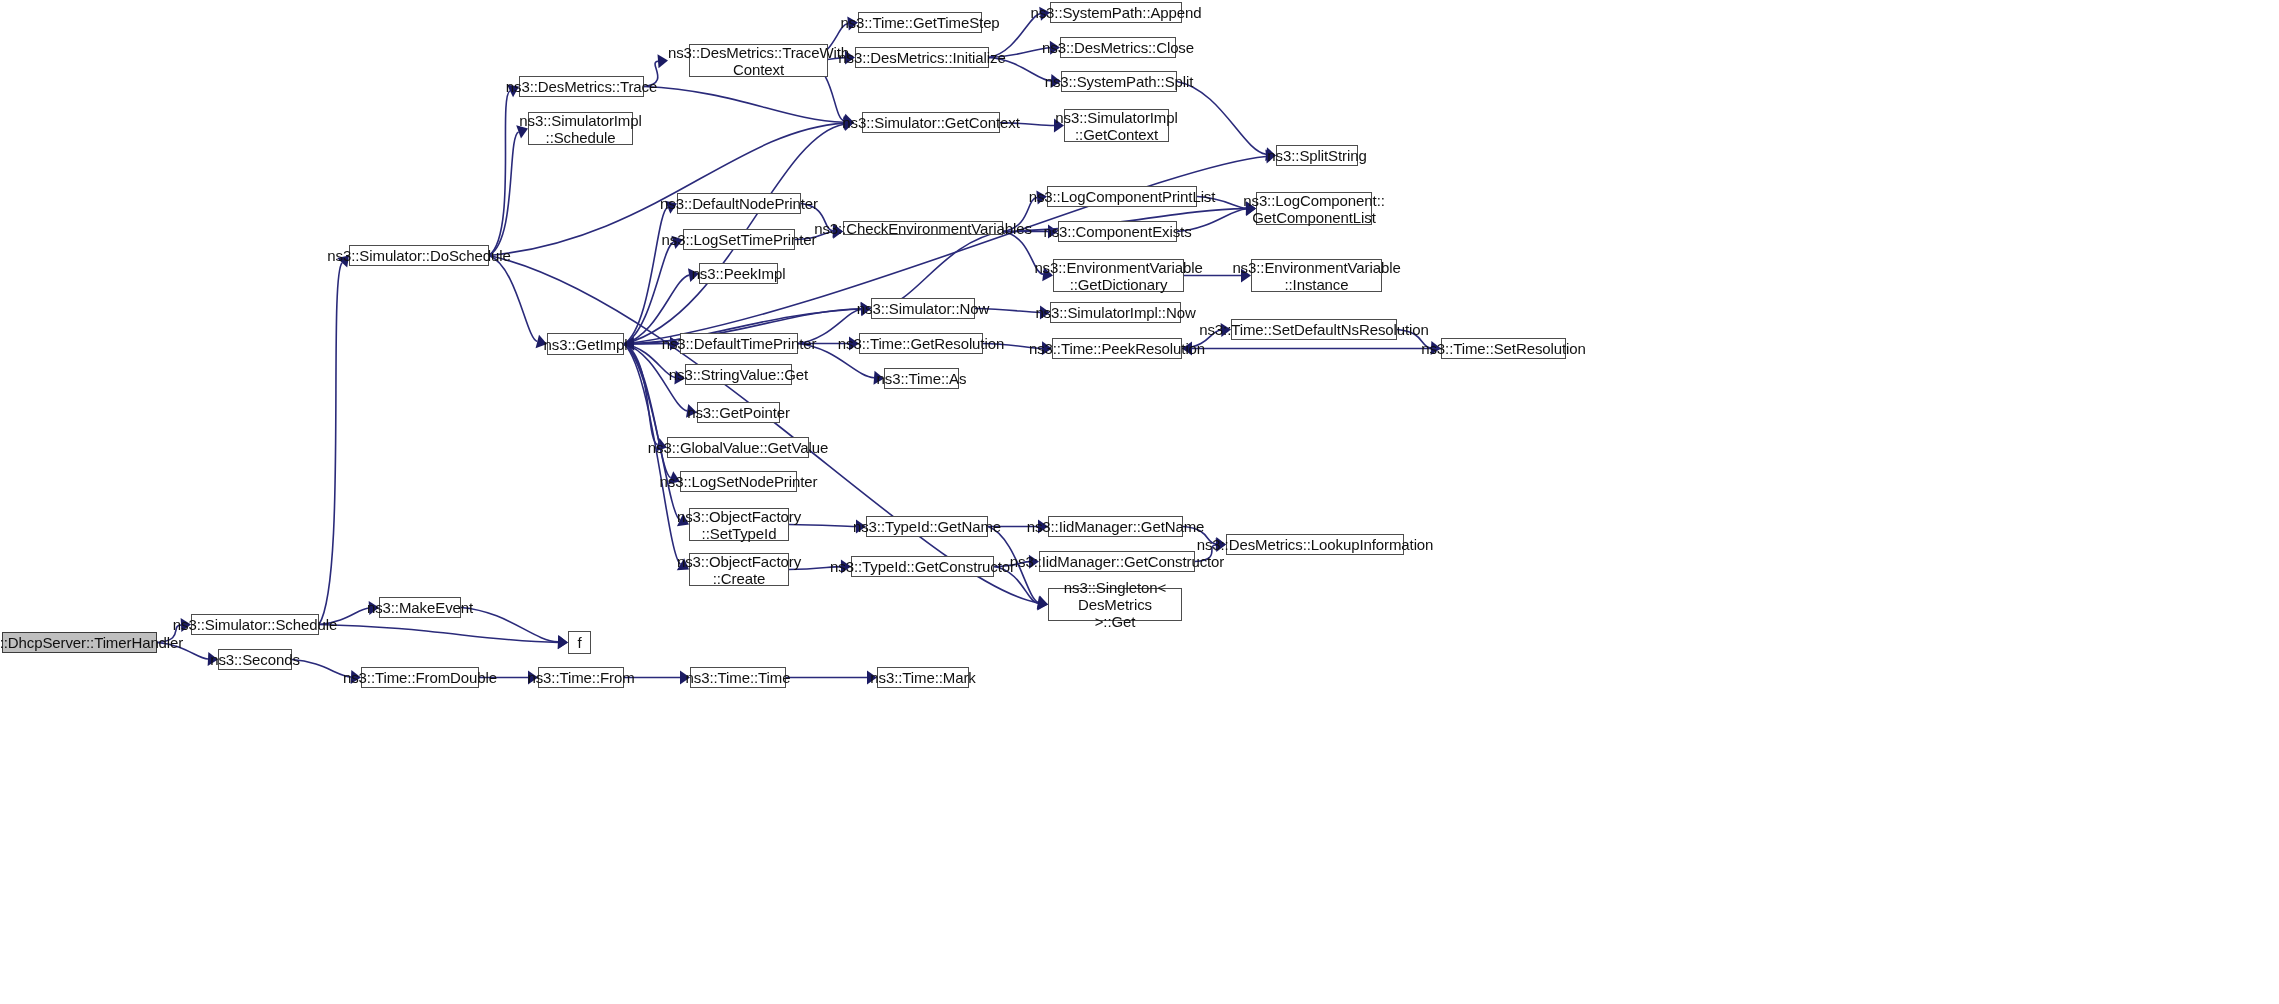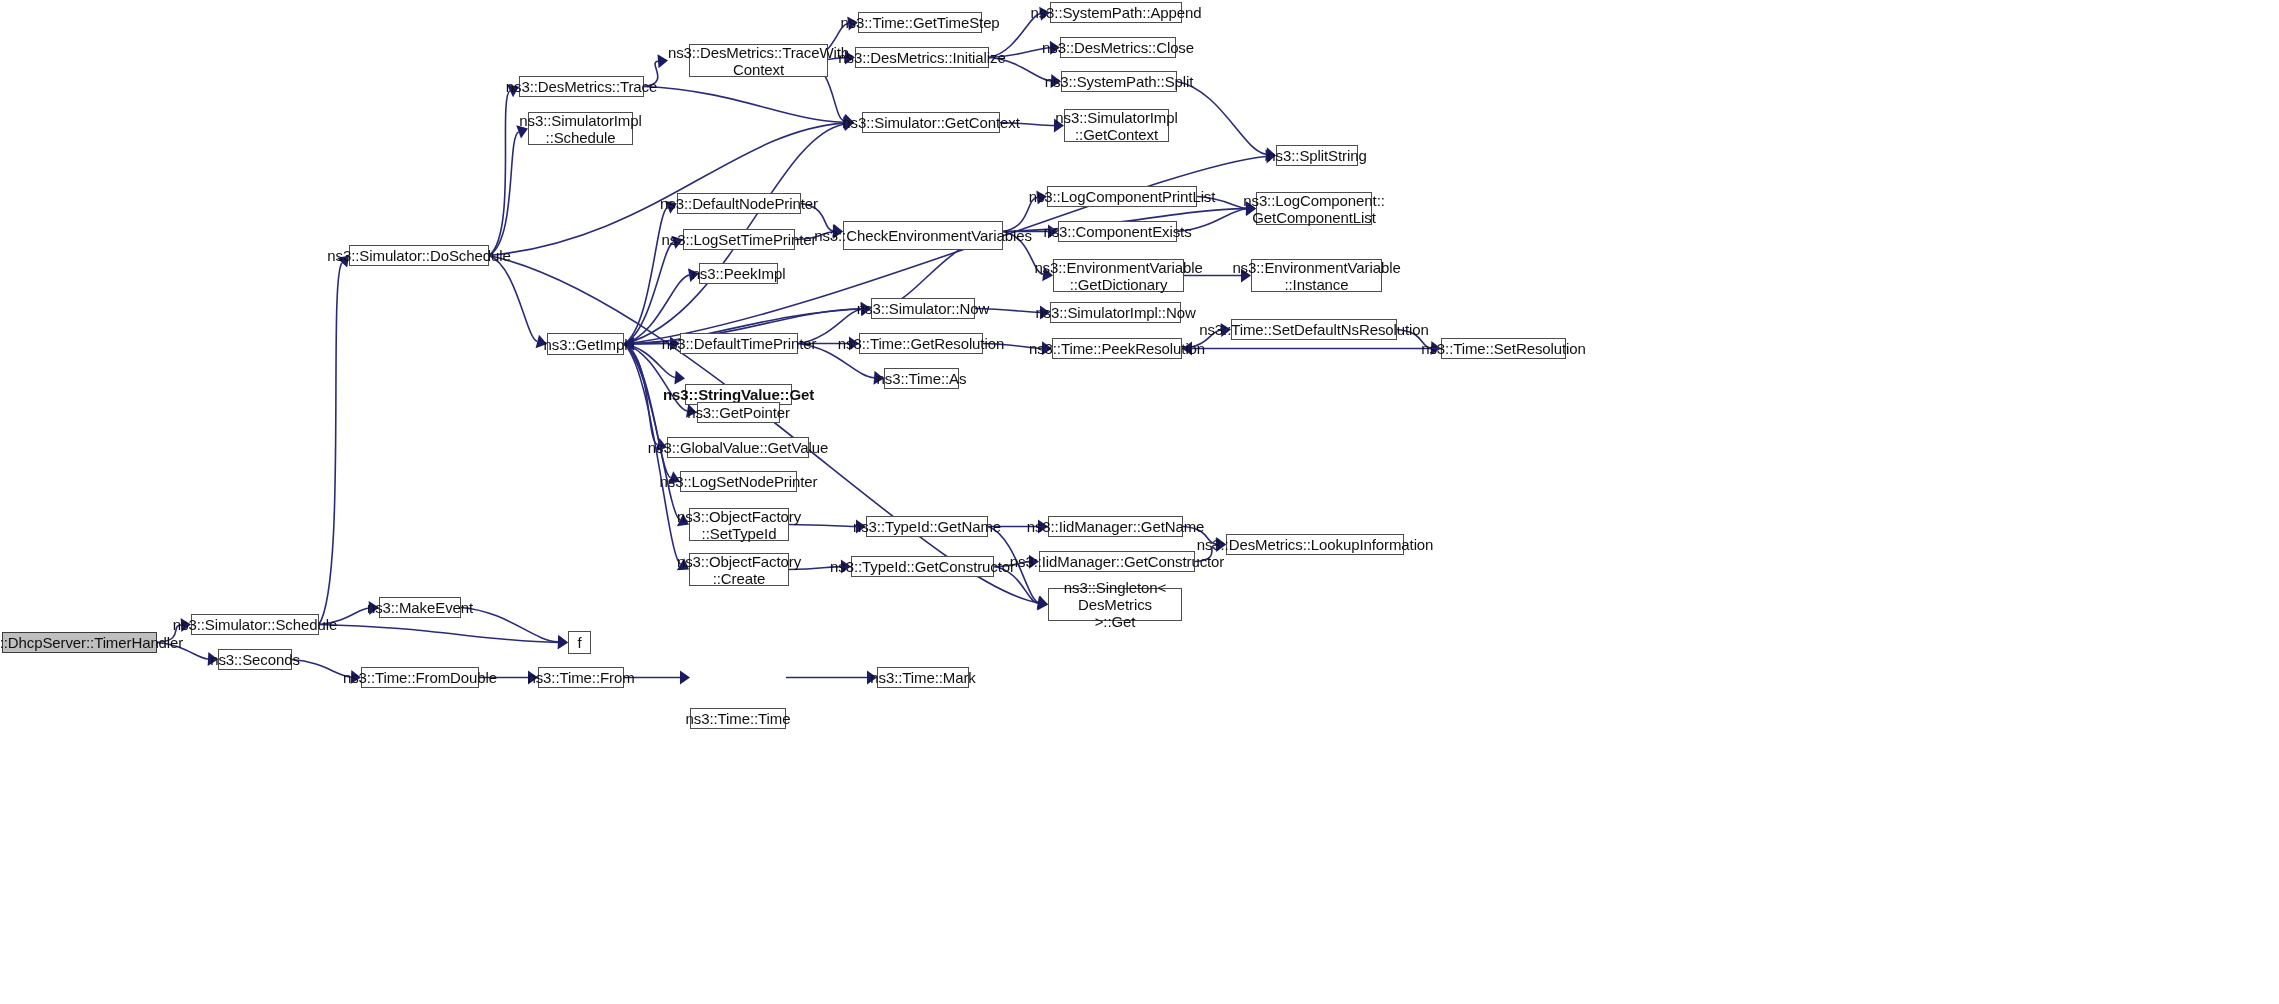--- a/index.html
+++ b/index.html
@@ -189,21 +189,21 @@
       <polygon points="1226,544.5 1216.3513747347786,551.9768997914464 1215.6721754407465,537.9933849143138" class="edge-head"></polygon>
     </svg>
   <div id="node-layer">
       <div class="node root" style="left: 2px; top: 632px; width: 155px; height: 21px;">ns3::DhcpServer::TimerHandler</div>
       <div class="node" style="left: 191px; top: 614px; width: 128px; height: 21px;">ns3::Simulator::Schedule</div>
       <div class="node" style="left: 218px; top: 649px; width: 74px; height: 21px;">ns3::Seconds</div>
       <div class="node" style="left: 379px; top: 597px; width: 82px; height: 21px;">ns3::MakeEvent</div>
       <div class="node" style="left: 568px; top: 631px; width: 23px; height: 23px;">f</div>
       <div class="node" style="left: 361px; top: 667px; width: 118px; height: 21px;">ns3::Time::FromDouble</div>
       <div class="node" style="left: 538px; top: 667px; width: 86px; height: 21px; text-align: right;">ns3::Time::From</div>
-      <div class="node" style="left: 690px; top: 667px; width: 96px; height: 21px; margin-top: 41px;">ns3::Time::Time</div>
+      <div class="node" style="left: 690px; top: 667px; width: 96px; height: 21px;">ns3::Time::Time</div>
       <div class="node" style="left: 877px; top: 667px; width: 92px; height: 21px;">ns3::Time::Mark</div>
       <div class="node" style="left: 349px; top: 245px; width: 140px; height: 21px;">ns3::Simulator::DoSchedule</div>
       <div class="node" style="left: 519px; top: 76px; width: 125px; height: 21px;">ns3::DesMetrics::Trace</div>
       <div class="node" style="left: 528px; top: 112px; width: 105px; height: 33px;">ns3::SimulatorImpl
 ::Schedule</div>
       <div class="node" style="left: 547px; top: 333px; width: 77px; height: 22px;">ns3::GetImpl</div>
       <div class="node" style="left: 668px; top: 44px; width: 139px; height: 33px; margin-left: 21px;">ns3::DesMetrics::TraceWith
 Context</div>
       <div class="node" style="left: 858px; top: 12px; width: 124px; height: 21px;">ns3::Time::GetTimeStep</div>
       <div class="node" style="left: 855px; top: 47px; width: 134px; height: 21px;">ns3::DesMetrics::Initialize</div>
@@ -211,29 +211,29 @@
       <div class="node" style="left: 1050px; top: 2px; width: 132px; height: 21px;">ns3::SystemPath::Append</div>
       <div class="node" style="left: 1060px; top: 37px; width: 116px; height: 21px;">ns3::DesMetrics::Close</div>
       <div class="node" style="left: 1061px; top: 71px; width: 116px; height: 21px;">ns3::SystemPath::Split</div>
       <div class="node" style="left: 1064px; top: 109px; width: 105px; height: 33px;">ns3::SimulatorImpl
 ::GetContext</div>
       <div class="node" style="left: 1276px; top: 145px; width: 82px; height: 21px;">ns3::SplitString</div>
       <div class="node" style="left: 677px; top: 193px; width: 124px; height: 21px;">ns3::DefaultNodePrinter</div>
       <div class="node" style="left: 683px; top: 229px; width: 112px; height: 21px;">ns3::LogSetTimePrinter</div>
       <div class="node" style="left: 699px; top: 263px; width: 79px; height: 21px;">ns3::PeekImpl</div>
       <div class="node" style="left: 680px; top: 333px; width: 118px; height: 21px;">ns3::DefaultTimePrinter</div>
-      <div class="node" style="left: 685px; top: 384px; width: 107px; height: 21px; font-weight: bold;">ns3::StringValue::Get</div>
+      <div class="node" style="left: 685px; top: 364px; width: 107px; height: 21px;">ns3::StringValue::Get</div>
       <div class="node" style="left: 697px; top: 402px; width: 83px; height: 21px;">ns3::GetPointer</div>
       <div class="node" style="left: 667px; top: 437px; width: 142px; height: 21px;">ns3::GlobalValue::GetValue</div>
       <div class="node" style="left: 680px; top: 471px; width: 117px; height: 21px;">ns3::LogSetNodePrinter</div>
       <div class="node" style="left: 689px; top: 508px; width: 100px; height: 33px;">ns3::ObjectFactory
 ::SetTypeId</div>
       <div class="node" style="left: 689px; top: 553px; width: 100px; height: 33px;">ns3::ObjectFactory
 ::Create</div>
-      <div class="node" style="left: 843px; top: 221px; width: 160px; height: 29px;">ns3::CheckEnvironmentVariables</div>
+      <div class="node" style="left: 843px; top: 221px; width: 160px; height: 14px;">ns3::CheckEnvironmentVariables</div>
       <div class="node" style="left: 871px; top: 298px; width: 104px; height: 21px;">ns3::Simulator::Now</div>
       <div class="node" style="left: 859px; top: 333px; width: 124px; height: 21px;">ns3::Time::GetResolution</div>
       <div class="node" style="left: 884px; top: 368px; width: 75px; height: 21px;">ns3::Time::As</div>
       <div class="node" style="left: 866px; top: 516px; width: 122px; height: 21px;">ns3::TypeId::GetName</div>
       <div class="node" style="left: 851px; top: 556px; width: 143px; height: 21px;">ns3::TypeId::GetConstructor</div>
       <div class="node" style="left: 1047px; top: 186px; width: 150px; height: 21px;">ns3::LogComponentPrintList</div>
       <div class="node" style="left: 1058px; top: 221px; width: 119px; height: 21px;">ns3::ComponentExists</div>
       <div class="node" style="left: 1053px; top: 259px; width: 131px; height: 33px;">ns3::EnvironmentVariable
 ::GetDictionary</div>
       <div class="node" style="left: 1256px; top: 192px; width: 116px; height: 33px;">ns3::LogComponent::

